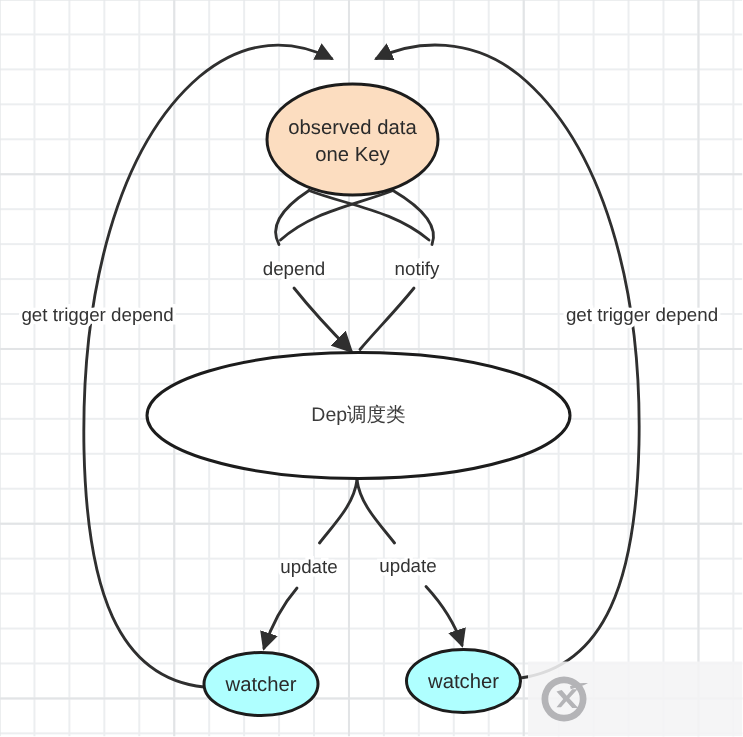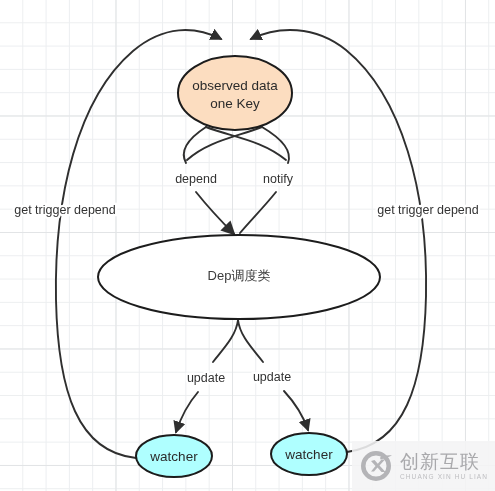--- a/index.html
+++ b/index.html
@@ -175,18 +175,14 @@
   </svg>
 
   <div id="watermark">
     <svg class="wm-mark" width="36" height="36" viewBox="0 0 36 36">
       <path d="M18 3 A15 15 0 1 0 18 33 A15 15 0 0 0 18 3 Z
                M18 7.5 A10.5 10.5 0 1 1 18 28.5 A10.5 10.5 0 0 1 18 7.5 Z" fill="#b4b4b7" fill-rule="evenodd"></path>
       <path d="M20 6 L34 6 L34 10 L24 10 Z" fill="#ffffff" opacity="0.0"></path>
       <path d="M13 13 L17.5 18 L13 23.5 L16 23.5 L19.5 19.5 L23.5 24 L27.5 24 L21.5 17.5 L27 11.5 L23.5 11.5 L19.8 15.8 L16.5 12 Z" fill="#b4b4b7"></path>
       <path d="M22 9.5 C26 7.5 30 7 34 7.5 C30 9.5 26 10.5 22.5 11.5 Z" fill="#b4b4b7"></path>
     </svg>
-    <div class="wm-text">
-      <div class="wm-cn">创新互联</div>
-      <div class="wm-en">CHUANG XIN HU LIAN</div>
-    </div>
   </div>
 </div>
 
 </body></html>

